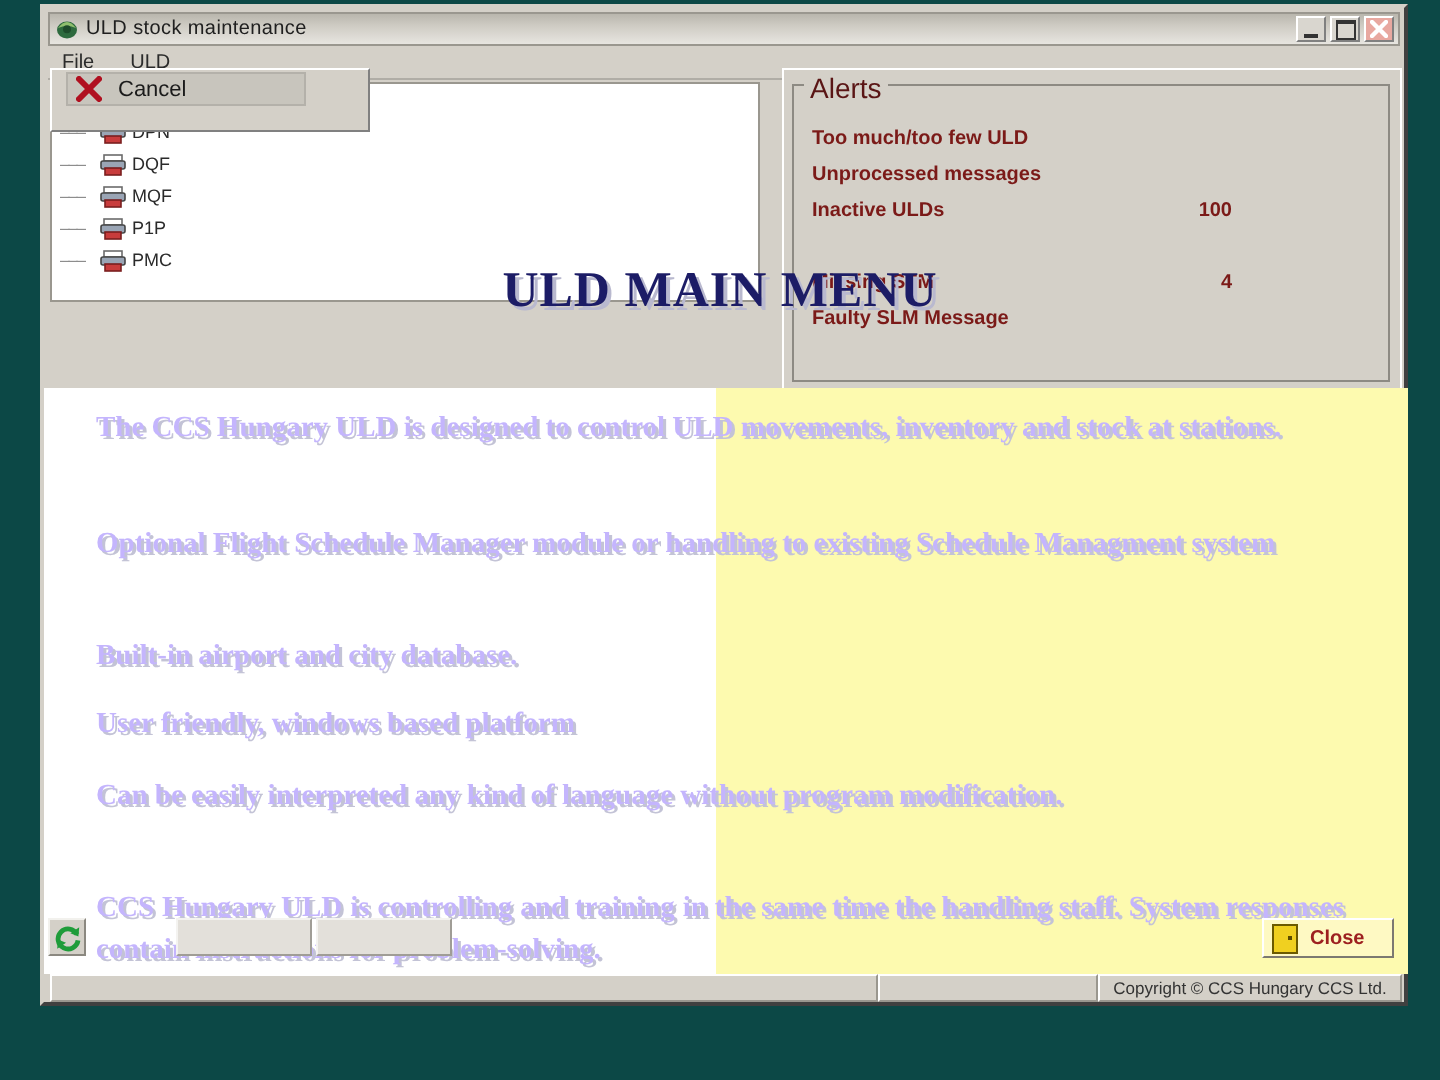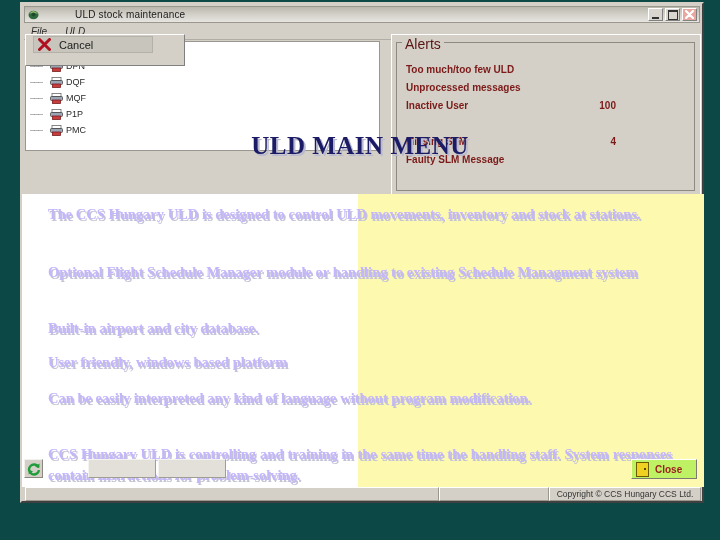--- a/index.html
+++ b/index.html
@@ -42,21 +42,20 @@
     position: absolute;
     left: 2px; top: 2px;
     width: 676px;
     height: 17px;
     background: linear-gradient(to bottom, #b9b6ad 0%, #cfccc4 40%, #e7e5e0 100%);
     border: 1px solid #9a978f;
     box-sizing: border-box;
     display: flex;
     align-items: center;
     padding-left: 2px;
-    gap: 32px;
   }
   #title-icon {
     width: 13px; height: 13px;
     margin-right: 3px;
     position: relative;
     flex: 0 0 auto;
   }
   #title-text {
     font-size: 10px;
     color: #202020;
@@ -109,21 +108,20 @@
     box-sizing: border-box;
     display: flex;
     align-items: center;
     padding-left: 4px;
     gap: 12px;
   }
   .menu-item {
     font-size: 10px;
     color: #2b2b2b;
     padding: 0 3px;
-    font-style: italic;
   }
 
   
   #uld-tree {
     position: absolute;
     left: 3px; top: 37px;
     width: 355px; height: 110px;
     background: #ffffff;
     border: 1px solid #9a978f;
     box-sizing: border-box;
@@ -314,21 +312,21 @@
     box-sizing: border-box;
     display: flex; align-items: center; justify-content: center;
     font-size: 8px;
     color: #6d6a63;
     z-index: 4;
   }
   #close-btn {
     position: absolute;
     left: 631px; top: 459px;
     width: 66px; height: 20px;
-    background: #bef264;
+    background: #fef9c3;
     border: 1px solid #ffffff;
     border-right-color: #7c7971;
     border-bottom-color: #7c7971;
     box-sizing: border-box;
     display: flex; align-items: center;
     padding-left: 4px;
     z-index: 5;
   }
   #door-icon {
     width: 11px; height: 13px;
@@ -496,21 +494,21 @@
     <div id="alerts-legend">Alerts</div>
     <div class="alert-row" style="top:26px;">
       <span class="alert-name">Too much/too few ULD</span>
       <span class="alert-val"></span>
     </div>
     <div class="alert-row" style="top:44px;">
       <span class="alert-name">Unprocessed messages</span>
       <span class="alert-val"></span>
     </div>
     <div class="alert-row" style="top:62px;">
-      <span class="alert-name">Inactive User</span>
+      <span class="alert-name">Inactive ULDs</span>
       <span class="alert-val">100</span>
     </div>
     <div class="alert-row" style="top:98px;">
       <span class="alert-name">Missing SFM</span>
       <span class="alert-val">4</span>
     </div>
     <div class="alert-row" style="top:116px;">
       <span class="alert-name">Faulty SLM Message</span>
       <span class="alert-val"></span>
     </div>

